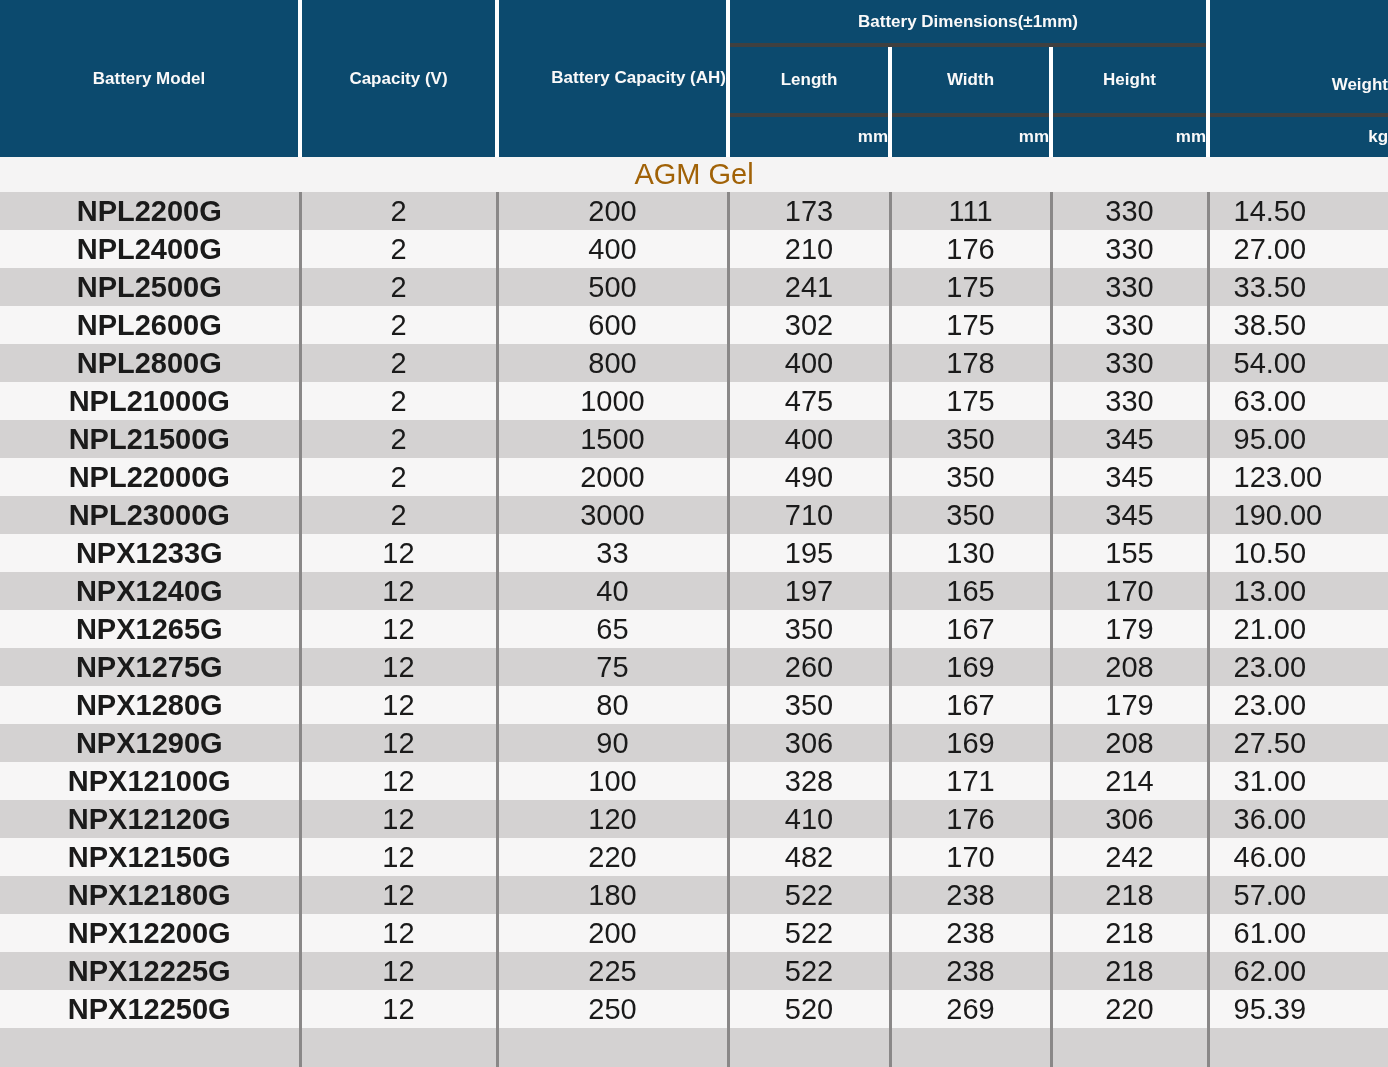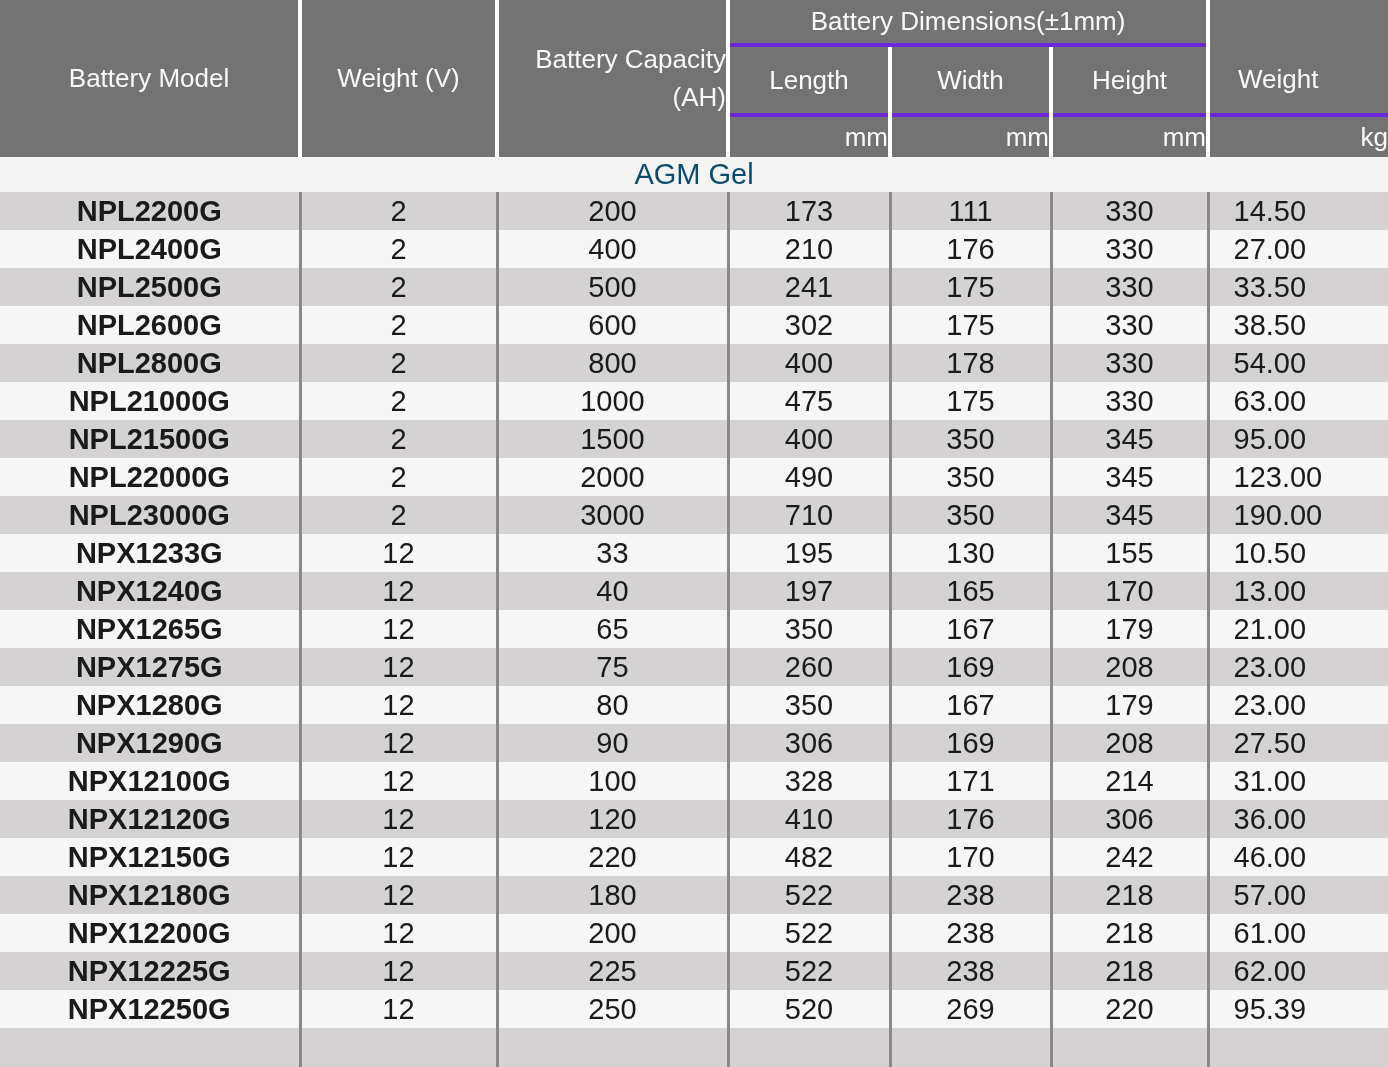--- a/index.html
+++ b/index.html
@@ -13,54 +13,54 @@
     overflow: hidden;
     font-family: "Liberation Sans", "DejaVu Sans", sans-serif;
   }
   table.spec {
     width: 1388px;
     border-collapse: collapse;
     table-layout: fixed;
   }
   
   thead th {
-    background: #737373;
+    background: #0c4a6e;
     color: #faf9f9;
-    font-weight: normal;
-    font-size: 26px;
+    font-weight: bold;
+    font-size: 17px;
     text-align: center;
     vertical-align: middle;
     padding: 0;
     overflow: hidden;
   }
   tr.h1 { height: 45px; }
   tr.h2 { height: 70px; }
   tr.h3 { height: 42px; }
   .blw { border-left: 4px solid #ffffff; }
-  .btw { border-top: 4px solid #6d28d9; }
+  .btw { border-top: 4px solid #404040; }
   th.cap {
     text-align: right;
     padding-left: 22px;
     line-height: 1.45;
     white-space: normal;
   }
   th.weight-h {
-    text-align: left;
+    text-align: right;
     vertical-align: bottom;
     padding-left: 28px;
     padding-bottom: 18px;
   }
   th.unit {
     text-align: right;
     padding-left: 25px;
   }
   
   tr.section td {
     background: #f5f4f4;
-    color: #0c4a6e;
+    color: #a16207;
     font-size: 29px;
     text-align: center;
     height: 35px;
     padding: 0;
   }
   
   tbody td {
     color: #1a1a1a;
     font-size: 29px;
     text-align: center;
@@ -89,21 +89,21 @@
     <col style="width:197px">
     <col style="width:231px">
     <col style="width:162px">
     <col style="width:161px">
     <col style="width:157px">
     <col style="width:180px">
   </colgroup>
   <thead>
     <tr class="h1">
       <th rowspan="3">Battery Model</th>
-      <th rowspan="3" class="blw">Weight (V)</th>
+      <th rowspan="3" class="blw">Capacity (V)</th>
       <th rowspan="3" class="blw cap">Battery Capacity (AH)</th>
       <th colspan="3" class="blw">Battery Dimensions(±1mm)</th>
       <th rowspan="2" class="blw weight-h">Weight</th>
     </tr>
     <tr class="h2">
       <th class="blw btw">Length</th>
       <th class="blw btw">Width</th>
       <th class="blw btw">Height</th>
     </tr>
     <tr class="h3">

